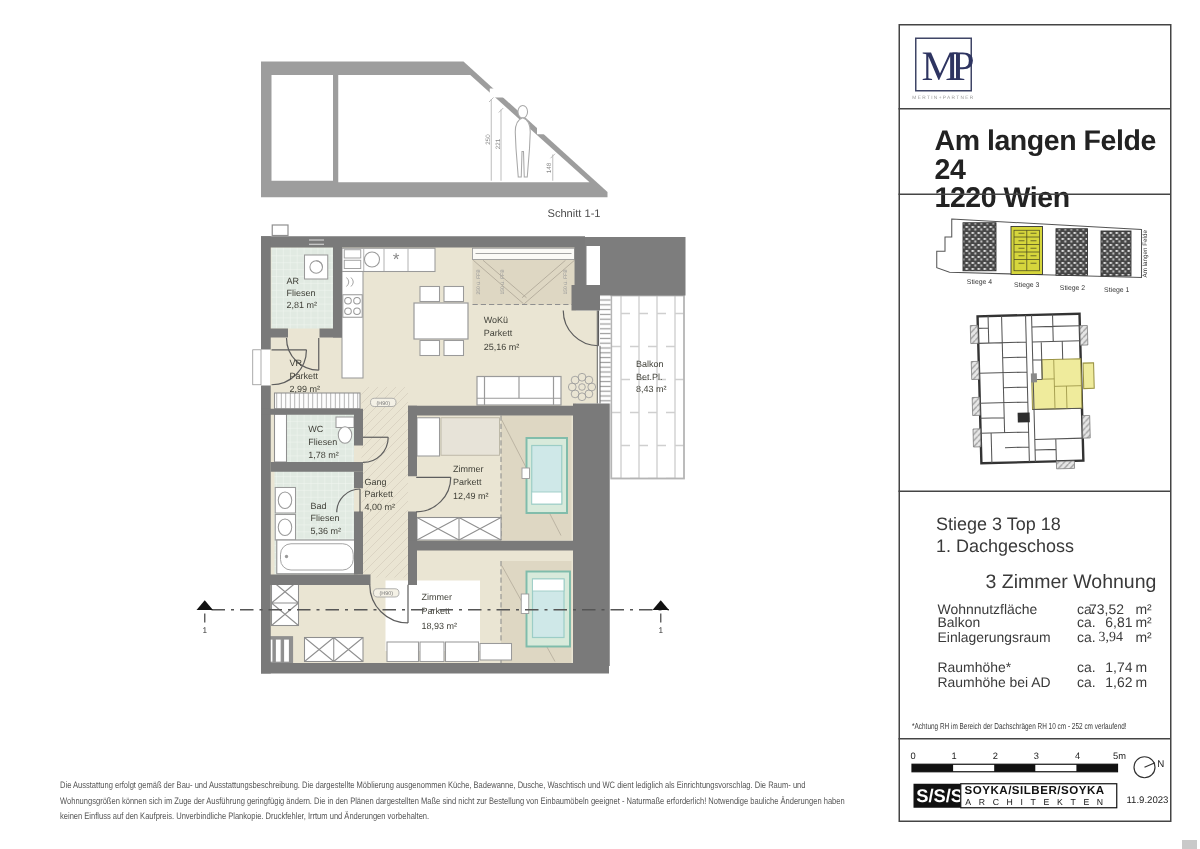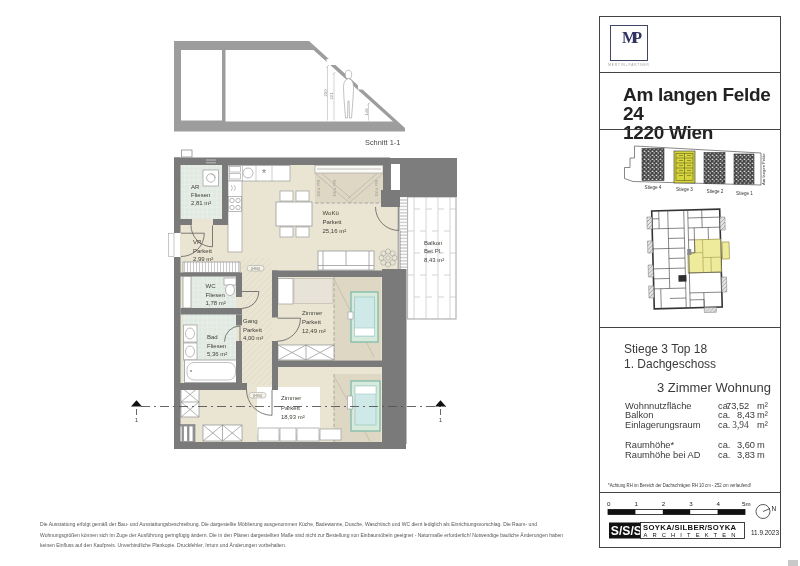--- a/index.html
+++ b/index.html
@@ -427,21 +427,21 @@
 <text x="440.5" y="422" font-size="5.5" fill="#333" text-anchor="middle">1</text>
 </g>
 </g>
 </svg>
 
 <div class="abs" style="left:599px;top:16px;width:180px;height:530px;border:1px solid #444;"></div>
 <div id="panelcontent">
 
 <div class="abs" style="left:610px;top:25px;width:36px;height:34px;border:1.6px solid #3f4566;"></div>
 
-<div class="abs" style="left:610px;top:29px;width:39px;text-align:center;font-family:'Liberation Serif',serif;font-weight:bold;font-size:16px;color:#2e3461;letter-spacing:-5px;">MP</div>
+<div class="abs" style="left:610px;top:29px;width:39px;text-align:center;font-family:'Liberation Serif',serif;font-weight:normal;font-size:28px;color:#2e3461;letter-spacing:-5px;">MP</div>
 
 <div class="abs" style="left:606px;top:62.5px;width:46px;text-align:center;font-size:3.2px;color:#9a9a9a;letter-spacing:0.9px;">MERTIN+PARTNER</div>
 
 <div class="abs" style="left:599px;top:72px;width:181px;height:1px;background:#444;"></div>
 
 <div class="abs" style="left:623px;top:85px;width:165px;font-size:19px;line-height:19px;font-weight:bold;color:#222;letter-spacing:-0.3px;">Am langen Felde 24<br>1220 Wien</div>
 
 <div class="abs" style="left:599px;top:129px;width:181px;height:1px;background:#444;"></div>
 
 <svg class="abs" style="left:599px;top:130px" width="181" height="198" viewBox="0 0 181 198">
@@ -513,25 +513,25 @@
 </svg>
 
 <div class="abs" style="left:599px;top:327px;width:181px;height:1px;background:#444;"></div>
 
 <div class="abs" style="left:624px;top:342px;width:152px;font-size:12px;line-height:15.4px;color:#3a3a3a;">Stiege 3 Top 18<br>1. Dachgeschoss</div>
 
 <div class="abs" style="left:657px;top:380px;width:150px;font-size:13px;color:#3a3a3a;">3 Zimmer Wohnung</div>
 
 <div class="abs" style="left:625px;top:401.5px;width:138px;font-size:9.3px;line-height:9.6px;color:#3a3a3a;">
 <div>Wohnnutzfläche<span style="position:absolute;left:93px;">ca.</span><span style="position:absolute;left:101px;width:29px;text-align:left;">73,52</span><span style="position:absolute;left:132px;">m²</span></div>
-<div>Balkon<span style="position:absolute;left:93px;">ca.</span><span style="position:absolute;left:101px;width:29px;text-align:right;">8,43</span><span style="position:absolute;left:132px;">m²</span></div>
+<div>Balkon<span style="position:absolute;left:93px;">ca.</span><span style="position:absolute;left:101px;width:29px;text-align:right;">6,81</span><span style="position:absolute;left:132px;">m²</span></div>
 <div>Einlagerungsraum<span style="position:absolute;left:93px;">ca.</span><span style="position:absolute;left:101px;width:29px;text-align:center;font-family:Liberation Serif, serif;">3,94</span><span style="position:absolute;left:132px;">m²</span></div>
 <div style="height:11px;"></div>
-<div>Raumhöhe*<span style="position:absolute;left:93px;">ca.</span><span style="position:absolute;left:101px;width:29px;text-align:right;">3,60</span><span style="position:absolute;left:132px;">m</span></div>
-<div>Raumhöhe bei AD<span style="position:absolute;left:93px;">ca.</span><span style="position:absolute;left:101px;width:29px;text-align:right;">3,83</span><span style="position:absolute;left:132px;">m</span></div>
+<div>Raumhöhe*<span style="position:absolute;left:93px;">ca.</span><span style="position:absolute;left:101px;width:29px;text-align:right;">1,74</span><span style="position:absolute;left:132px;">m</span></div>
+<div>Raumhöhe bei AD<span style="position:absolute;left:93px;">ca.</span><span style="position:absolute;left:101px;width:29px;text-align:right;">1,62</span><span style="position:absolute;left:132px;">m</span></div>
 </div>
 
 <div class="abs" style="left:608px;top:482px;font-size:5.8px;color:#3a3a3a;white-space:nowrap;transform:scaleX(0.74);transform-origin:0 0;">*Achtung RH im Bereich der Dachschrägen RH 10 cm - 252 cm verlaufend!</div>
 
 <div class="abs" style="left:599px;top:492px;width:181px;height:1px;background:#444;"></div>
 
 <svg class="abs" style="left:599px;top:493px" width="181" height="54" viewBox="0 0 181 54">
 
 <g font-size="6.2" fill="#222">
 <text x="8" y="13">0</text>

